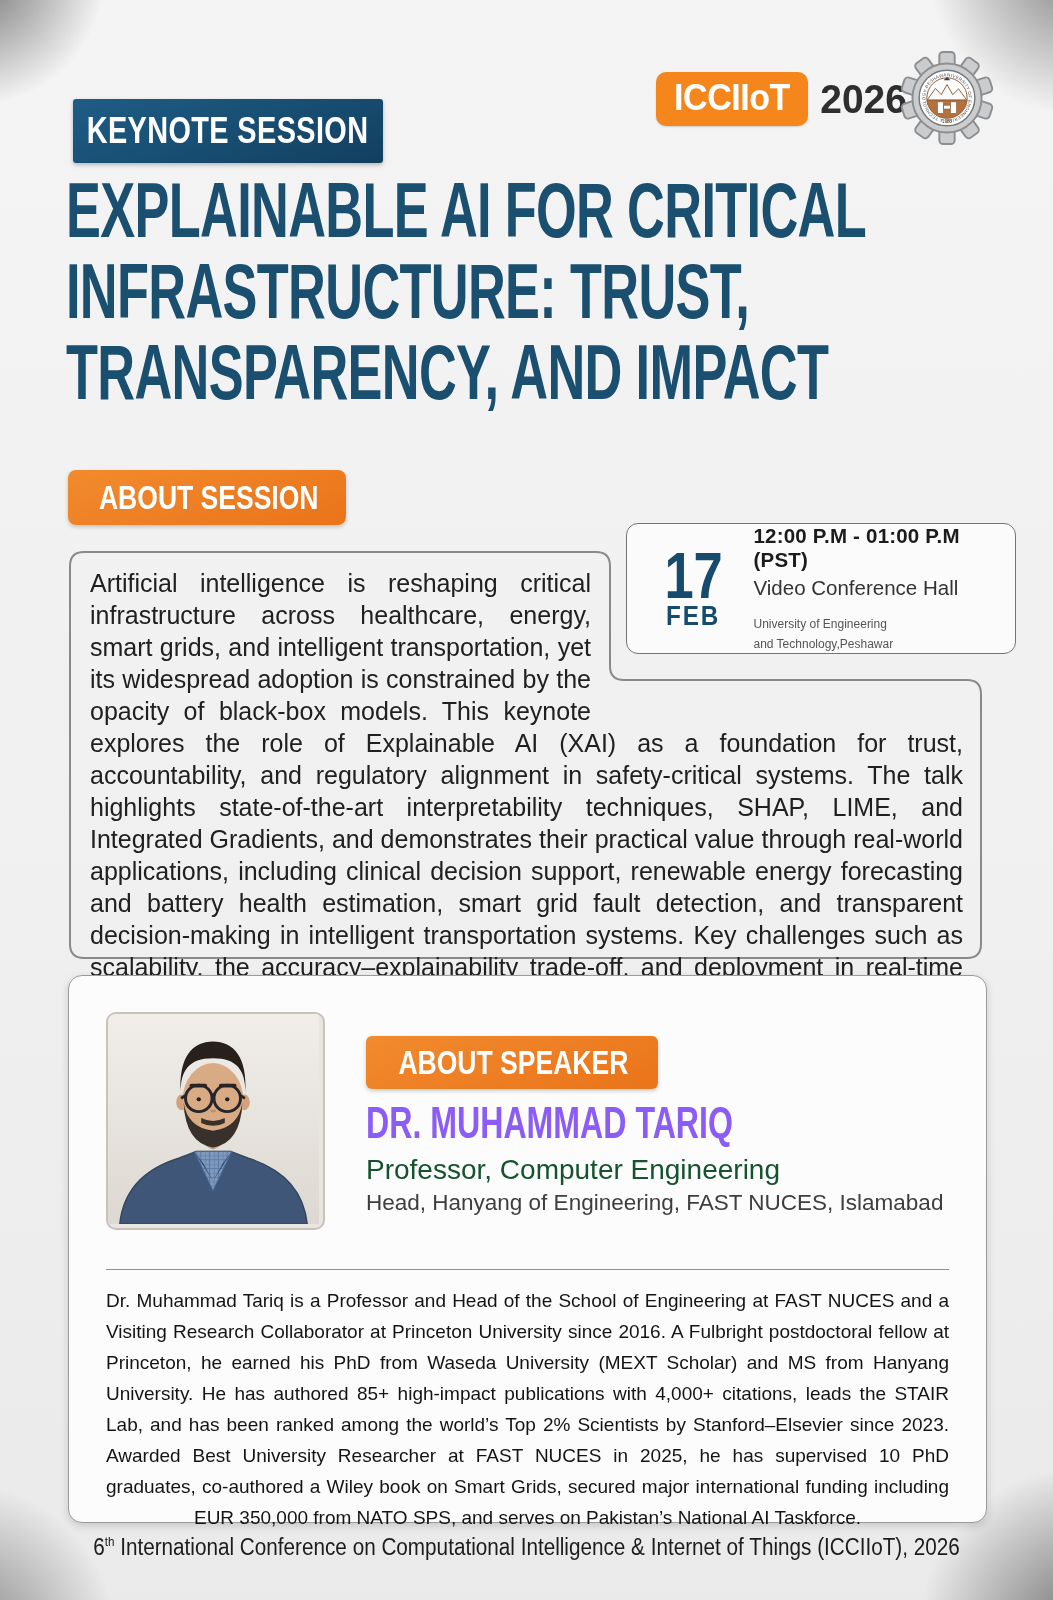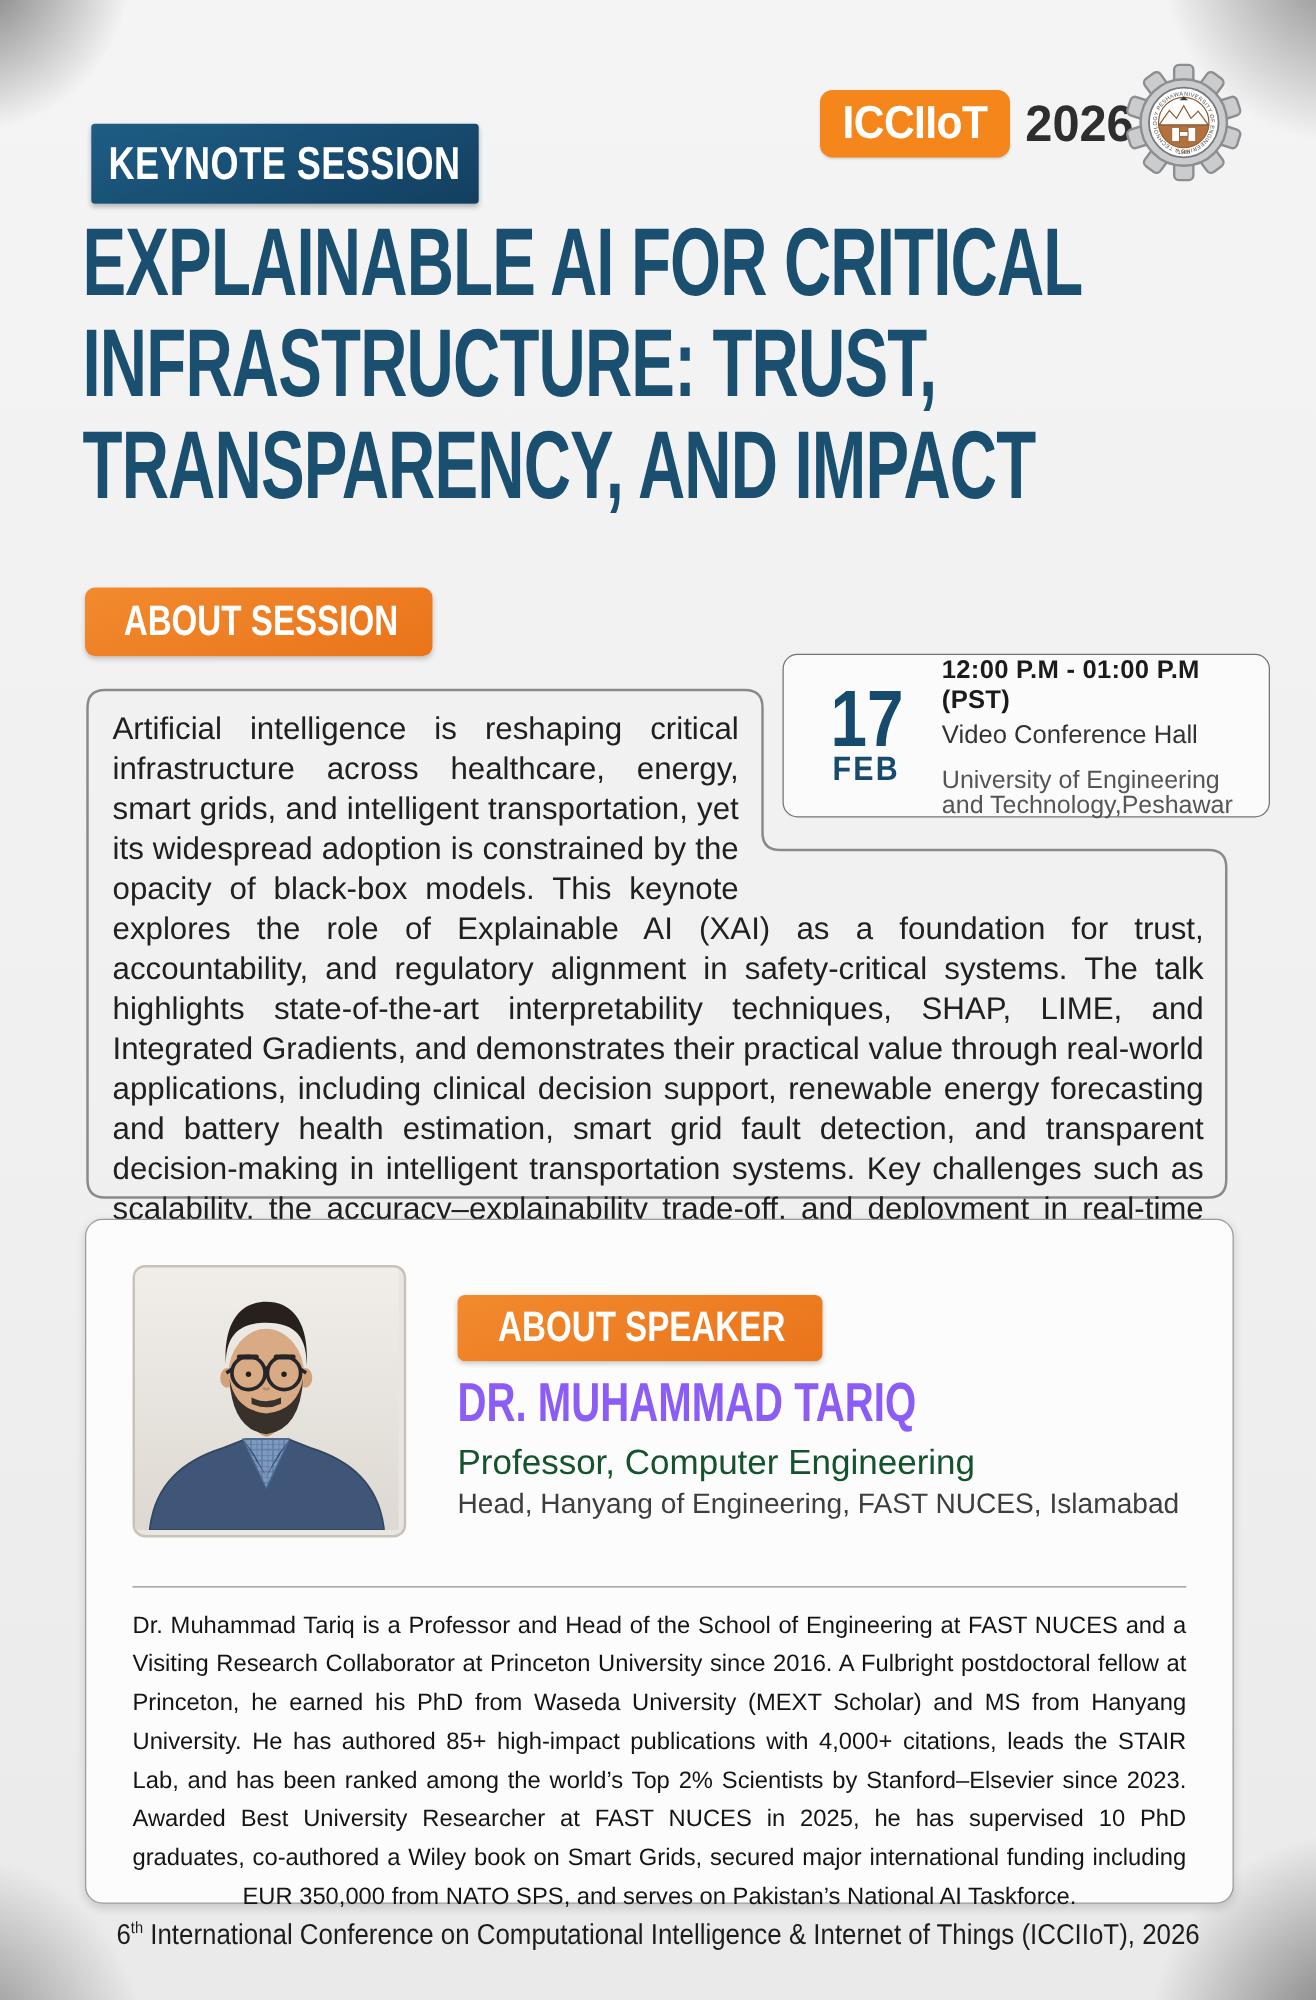--- a/index.html
+++ b/index.html
@@ -60,21 +60,21 @@
   .date-card{
     left:558px;top:-27px;width:390px;height:131px;
     background:#fbfbfb;border:1.5px solid #747474;border-radius:12px;
     display:flex;align-items:center;padding-left:28px;gap:22px;box-sizing:border-box;
   }
   .date-day-col{width:78px;text-align:center;color:#174b6e;}
   .date-day{font-size:64px;font-weight:700;line-height:54px;display:inline-block;transform:scaleX(.82);}
   .date-month{font-size:27px;font-weight:700;letter-spacing:2px;line-height:26px;display:inline-block;transform:scaleX(.9);}
   .date-info .time{font-size:20.5px;font-weight:700;color:#1b1b1b;letter-spacing:.2px;}
   .date-info .venue{font-size:20.5px;color:#333;margin-top:4px;}
-  .date-info .org{font-size:20px;color:#555;line-height:20px;margin-top:14px;}
+  .date-info .org{font-size:12px;color:#555;line-height:20px;margin-top:14px;}
 
   
   .speaker-card{
     left:68px;top:975px;width:917px;height:546px;
     background:#fcfcfc;border:1.5px solid #9b9b9b;border-radius:14px;
     box-shadow:0 3px 8px rgba(0,0,0,.15);
   }
   .photo{
     left:37px;top:36px;width:215px;height:214px;
     border:2px solid #c9c2b9;border-radius:10px;overflow:hidden;background:#e9e5e0;

